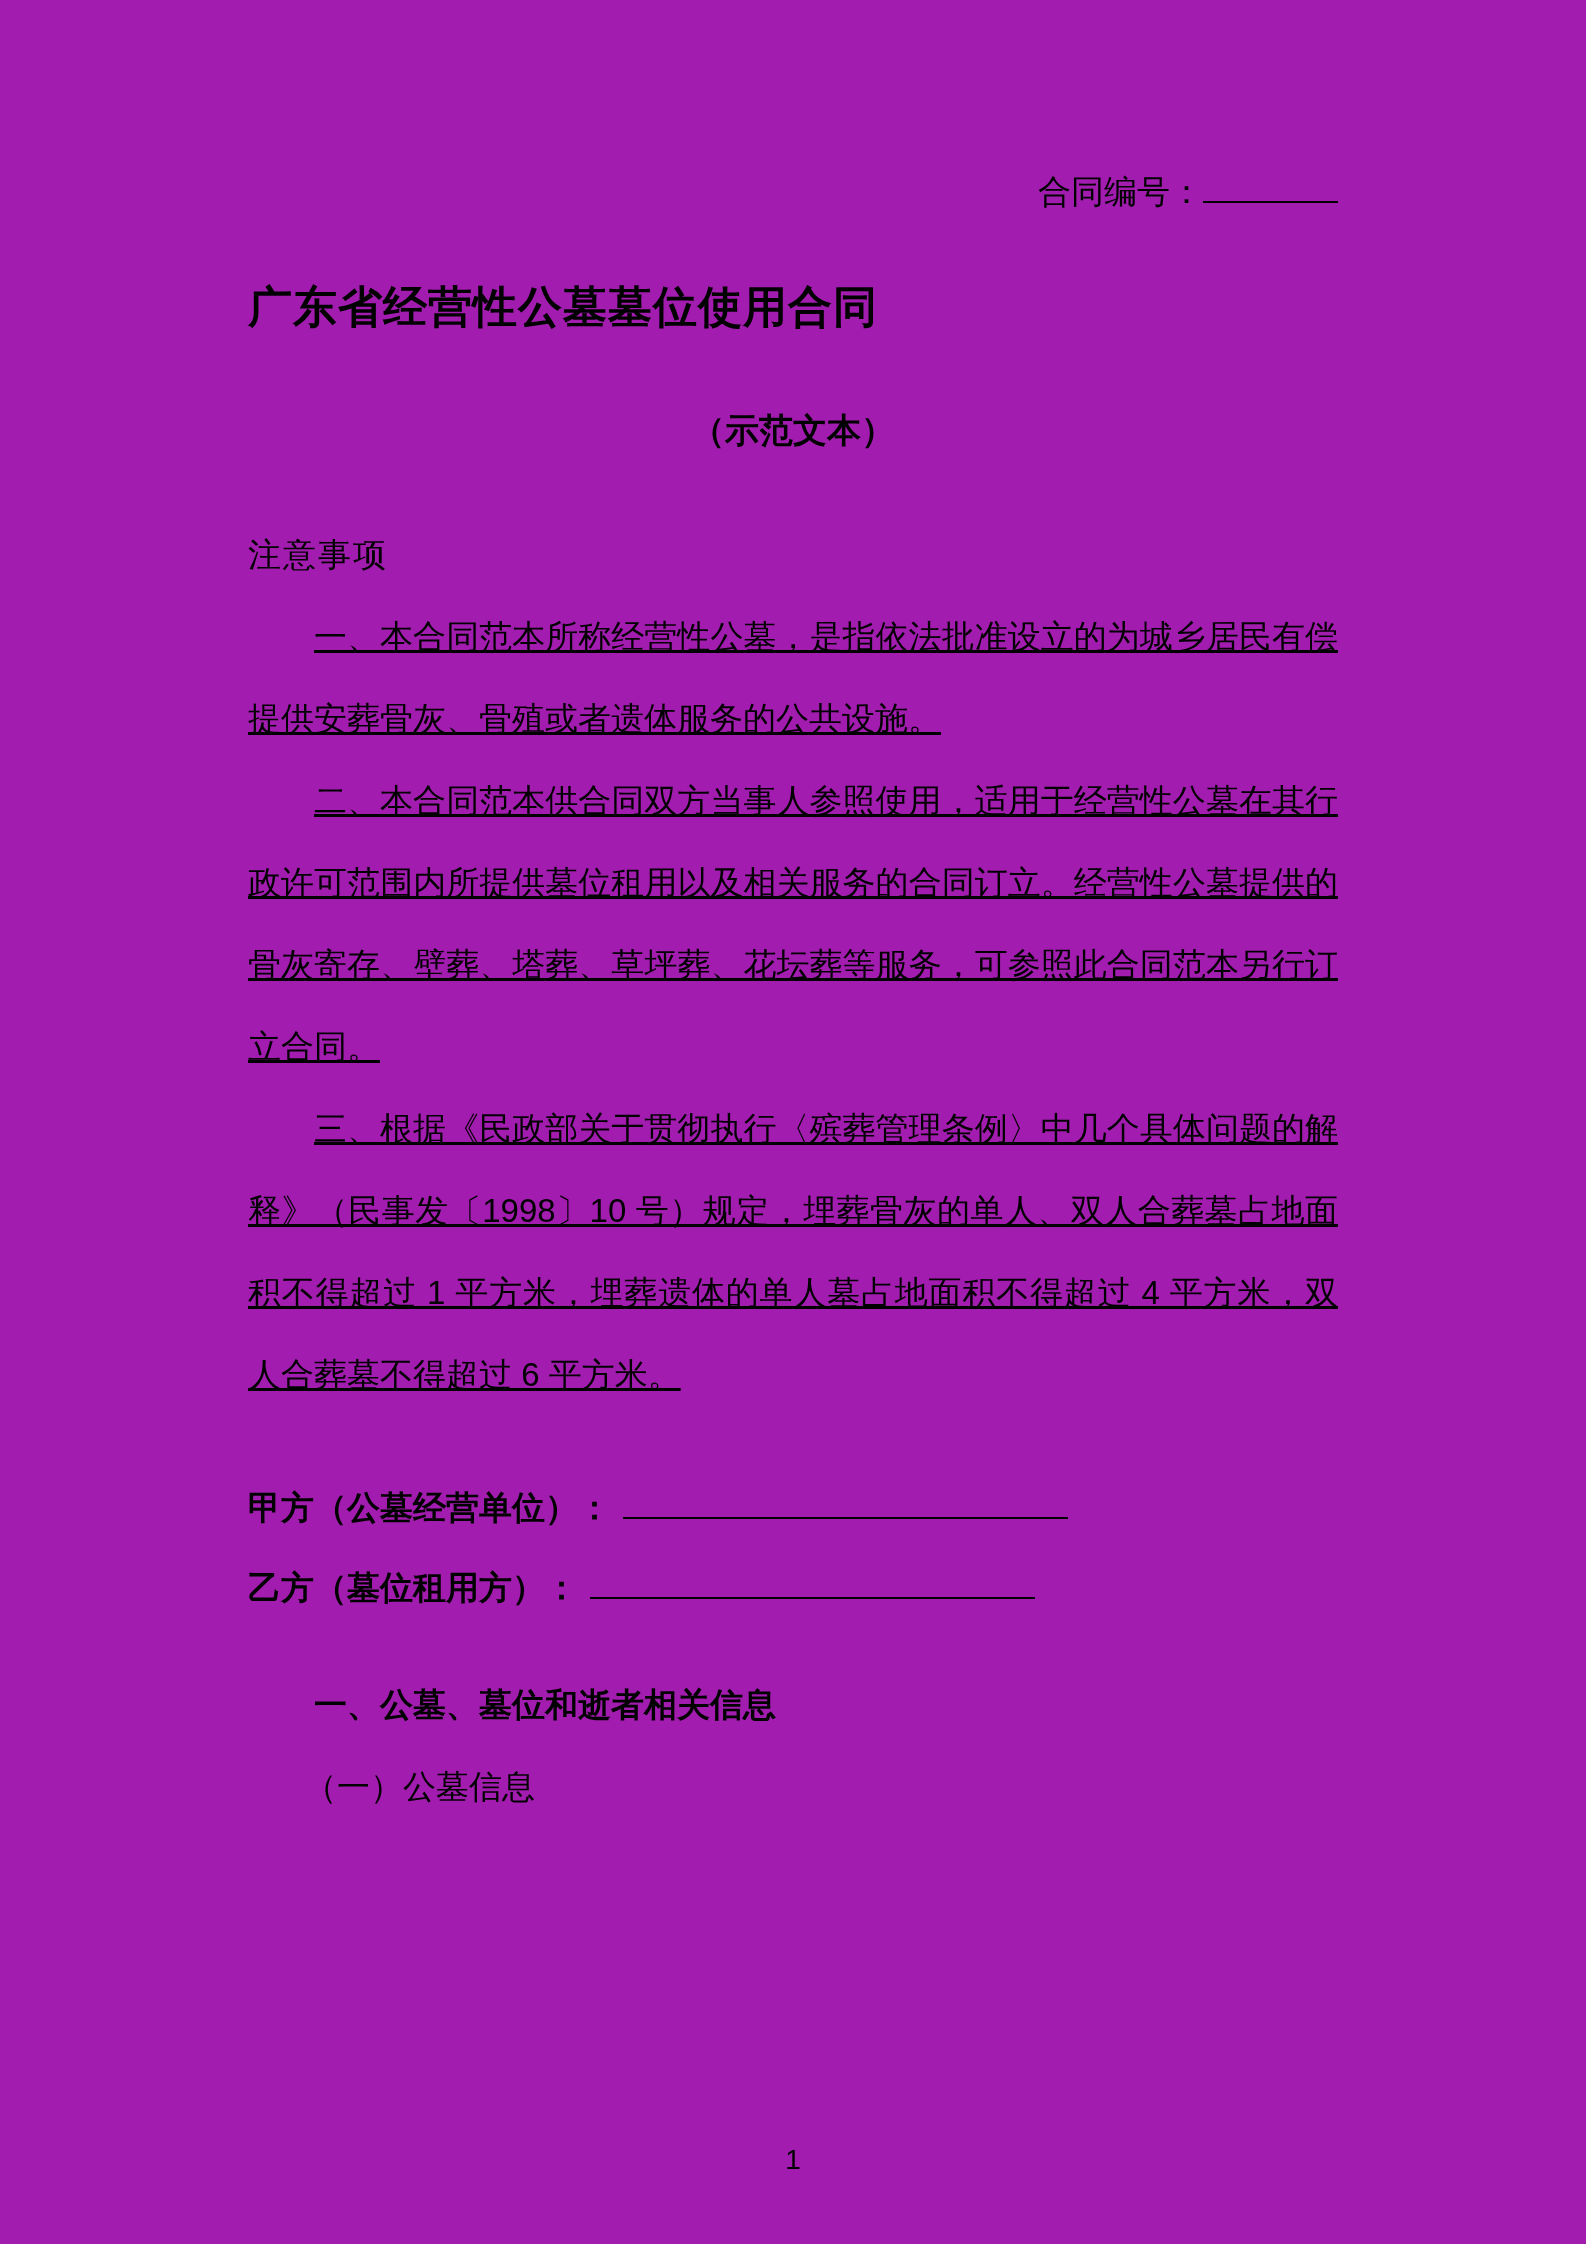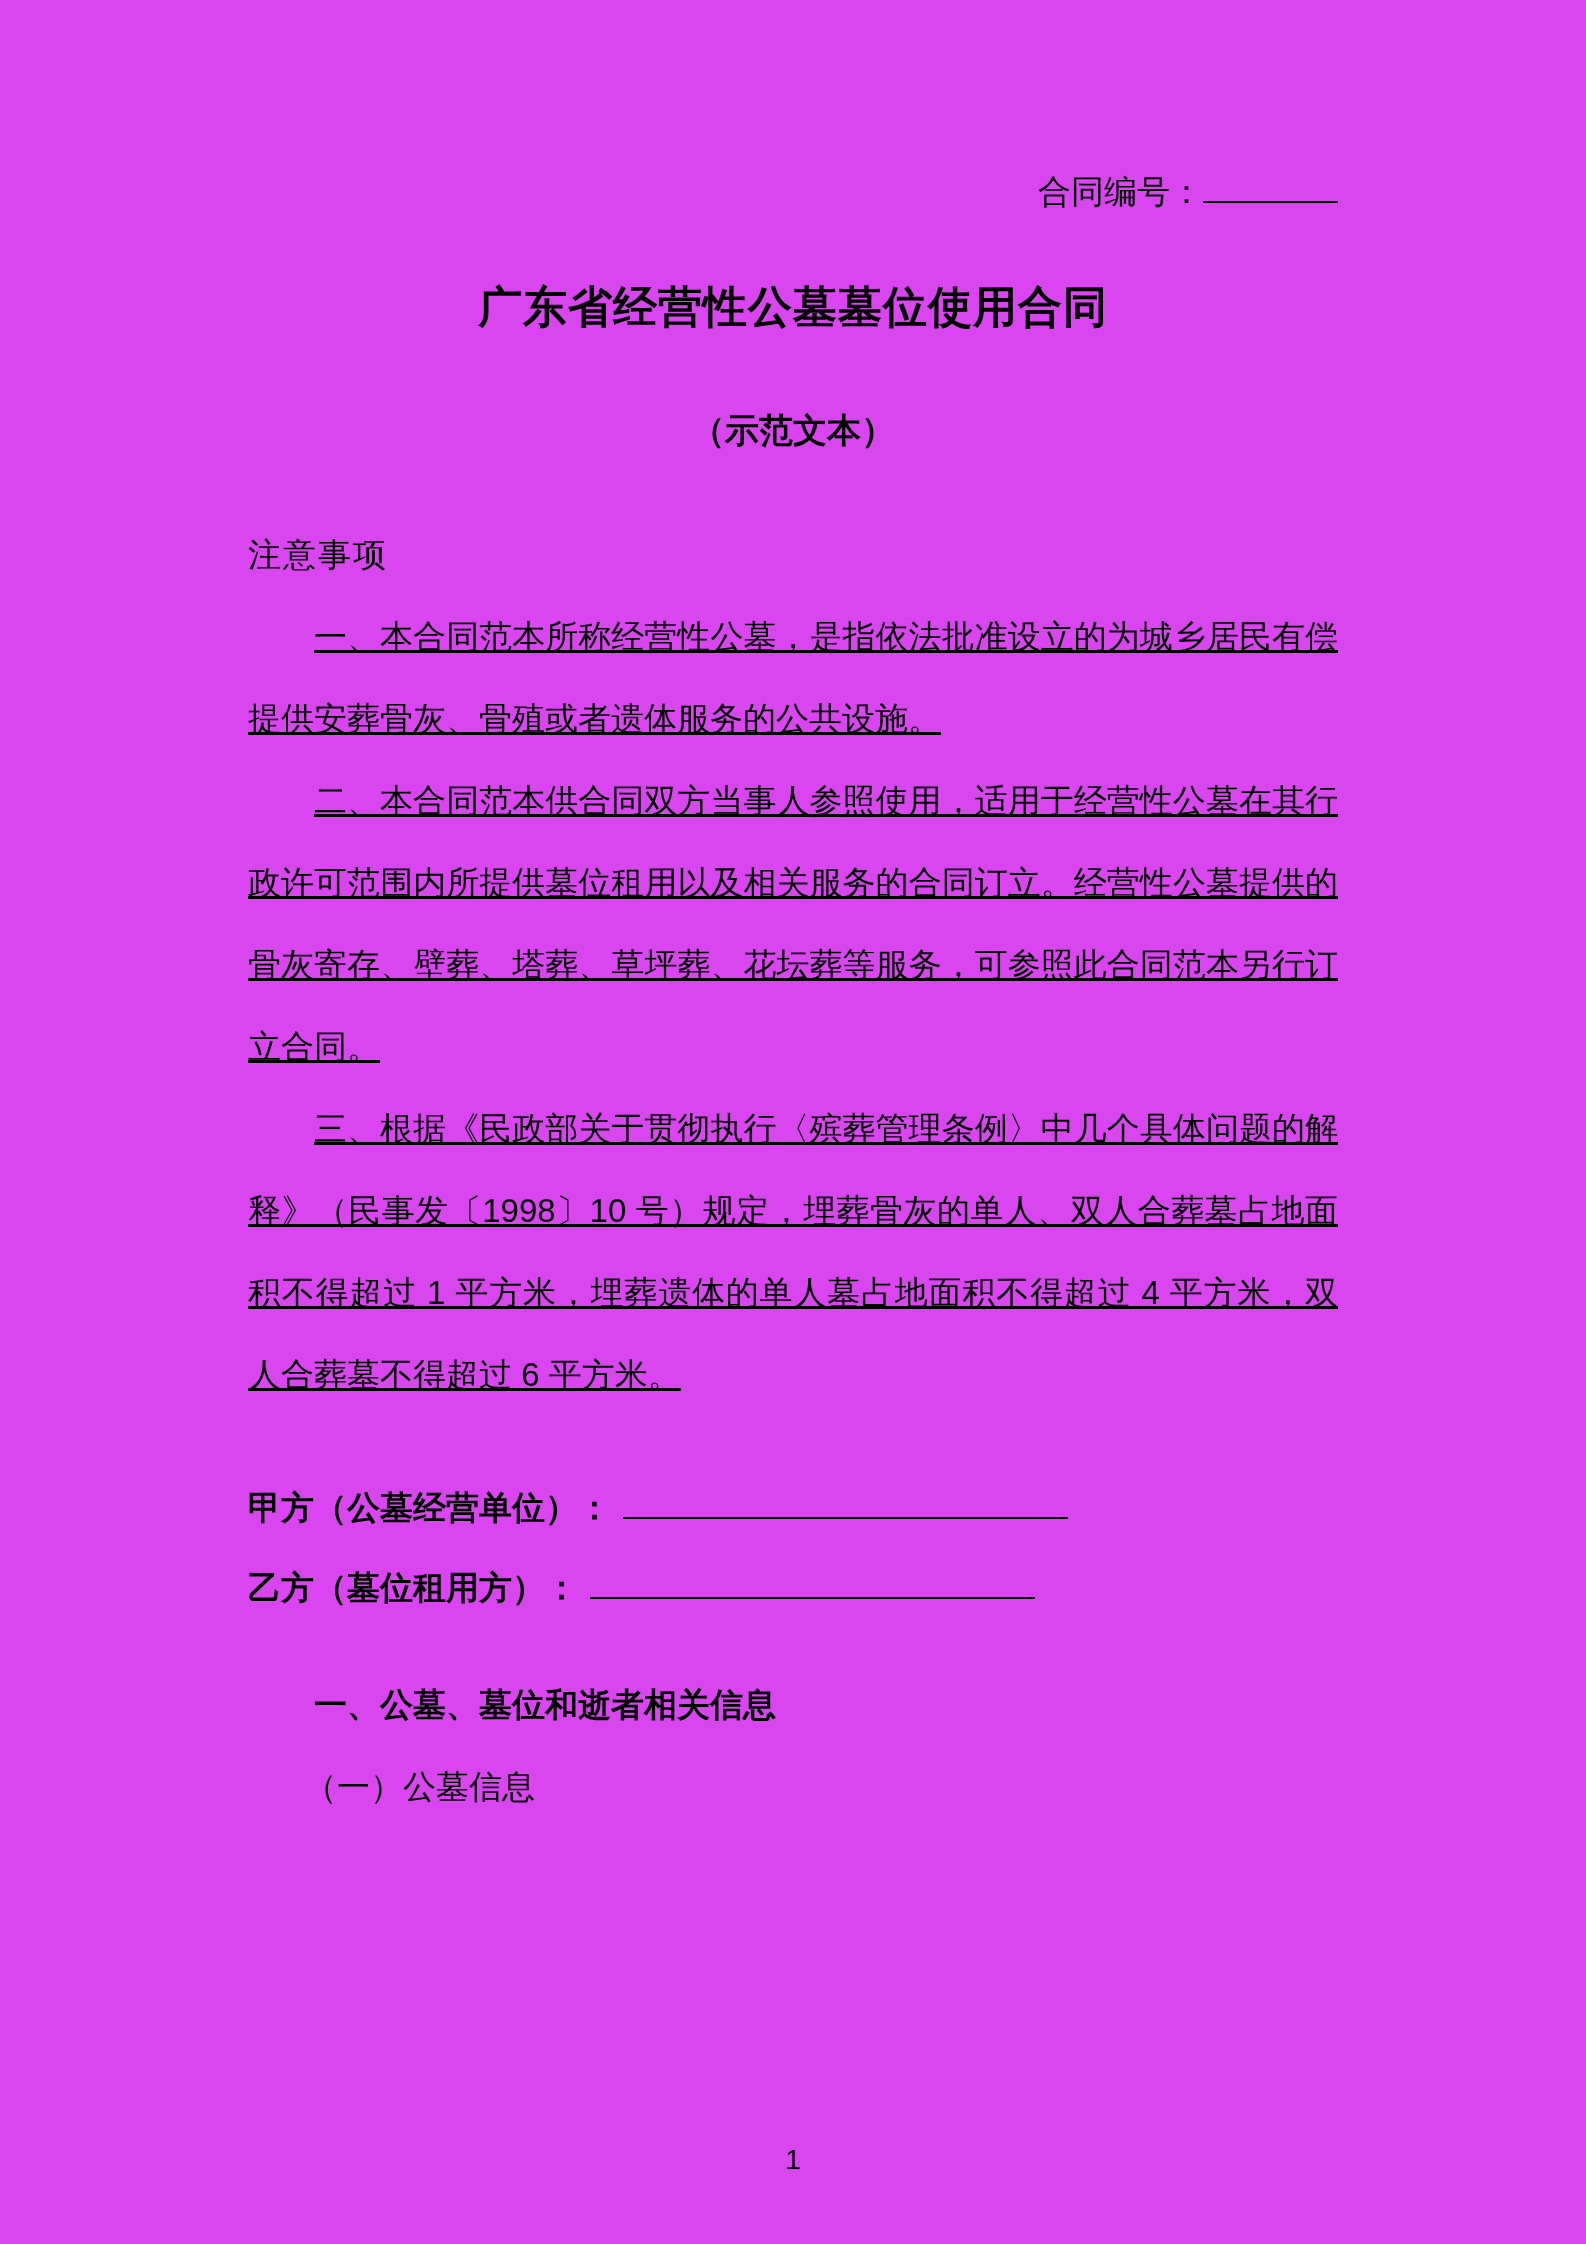--- a/index.html
+++ b/index.html
@@ -7,42 +7,42 @@
   html, body { background: #ffffff; }
   body {
     font-family: "Liberation Sans", "DejaVu Sans", sans-serif;
     color: #000;
   }
   .page {
     position: relative;
     width: 1586px;
     height: 2244px;
     margin: 0 auto;
-    background: #d946ef;
+    background: #a21caf;
     padding: 165px 248px 0 248px;
     overflow: hidden;
   }
   
   .contract-no {
     text-align: right;
     font-size: 33px;
     line-height: 48px;
     font-weight: 400;
   }
   .blank-short {
     display: inline-block;
     width: 135px;
     height: 38px;
     border-bottom: 2px solid #000;
     vertical-align: baseline;
   }
   
   .title {
     margin-top: 62px;
-    text-align: center;
+    text-align: left;
     font-size: 44px;
     line-height: 58px;
     font-weight: 700;
     letter-spacing: 1px;
   }
   .subtitle {
     margin-top: 72px;
     text-align: center;
     font-size: 34px;
     line-height: 44px;

